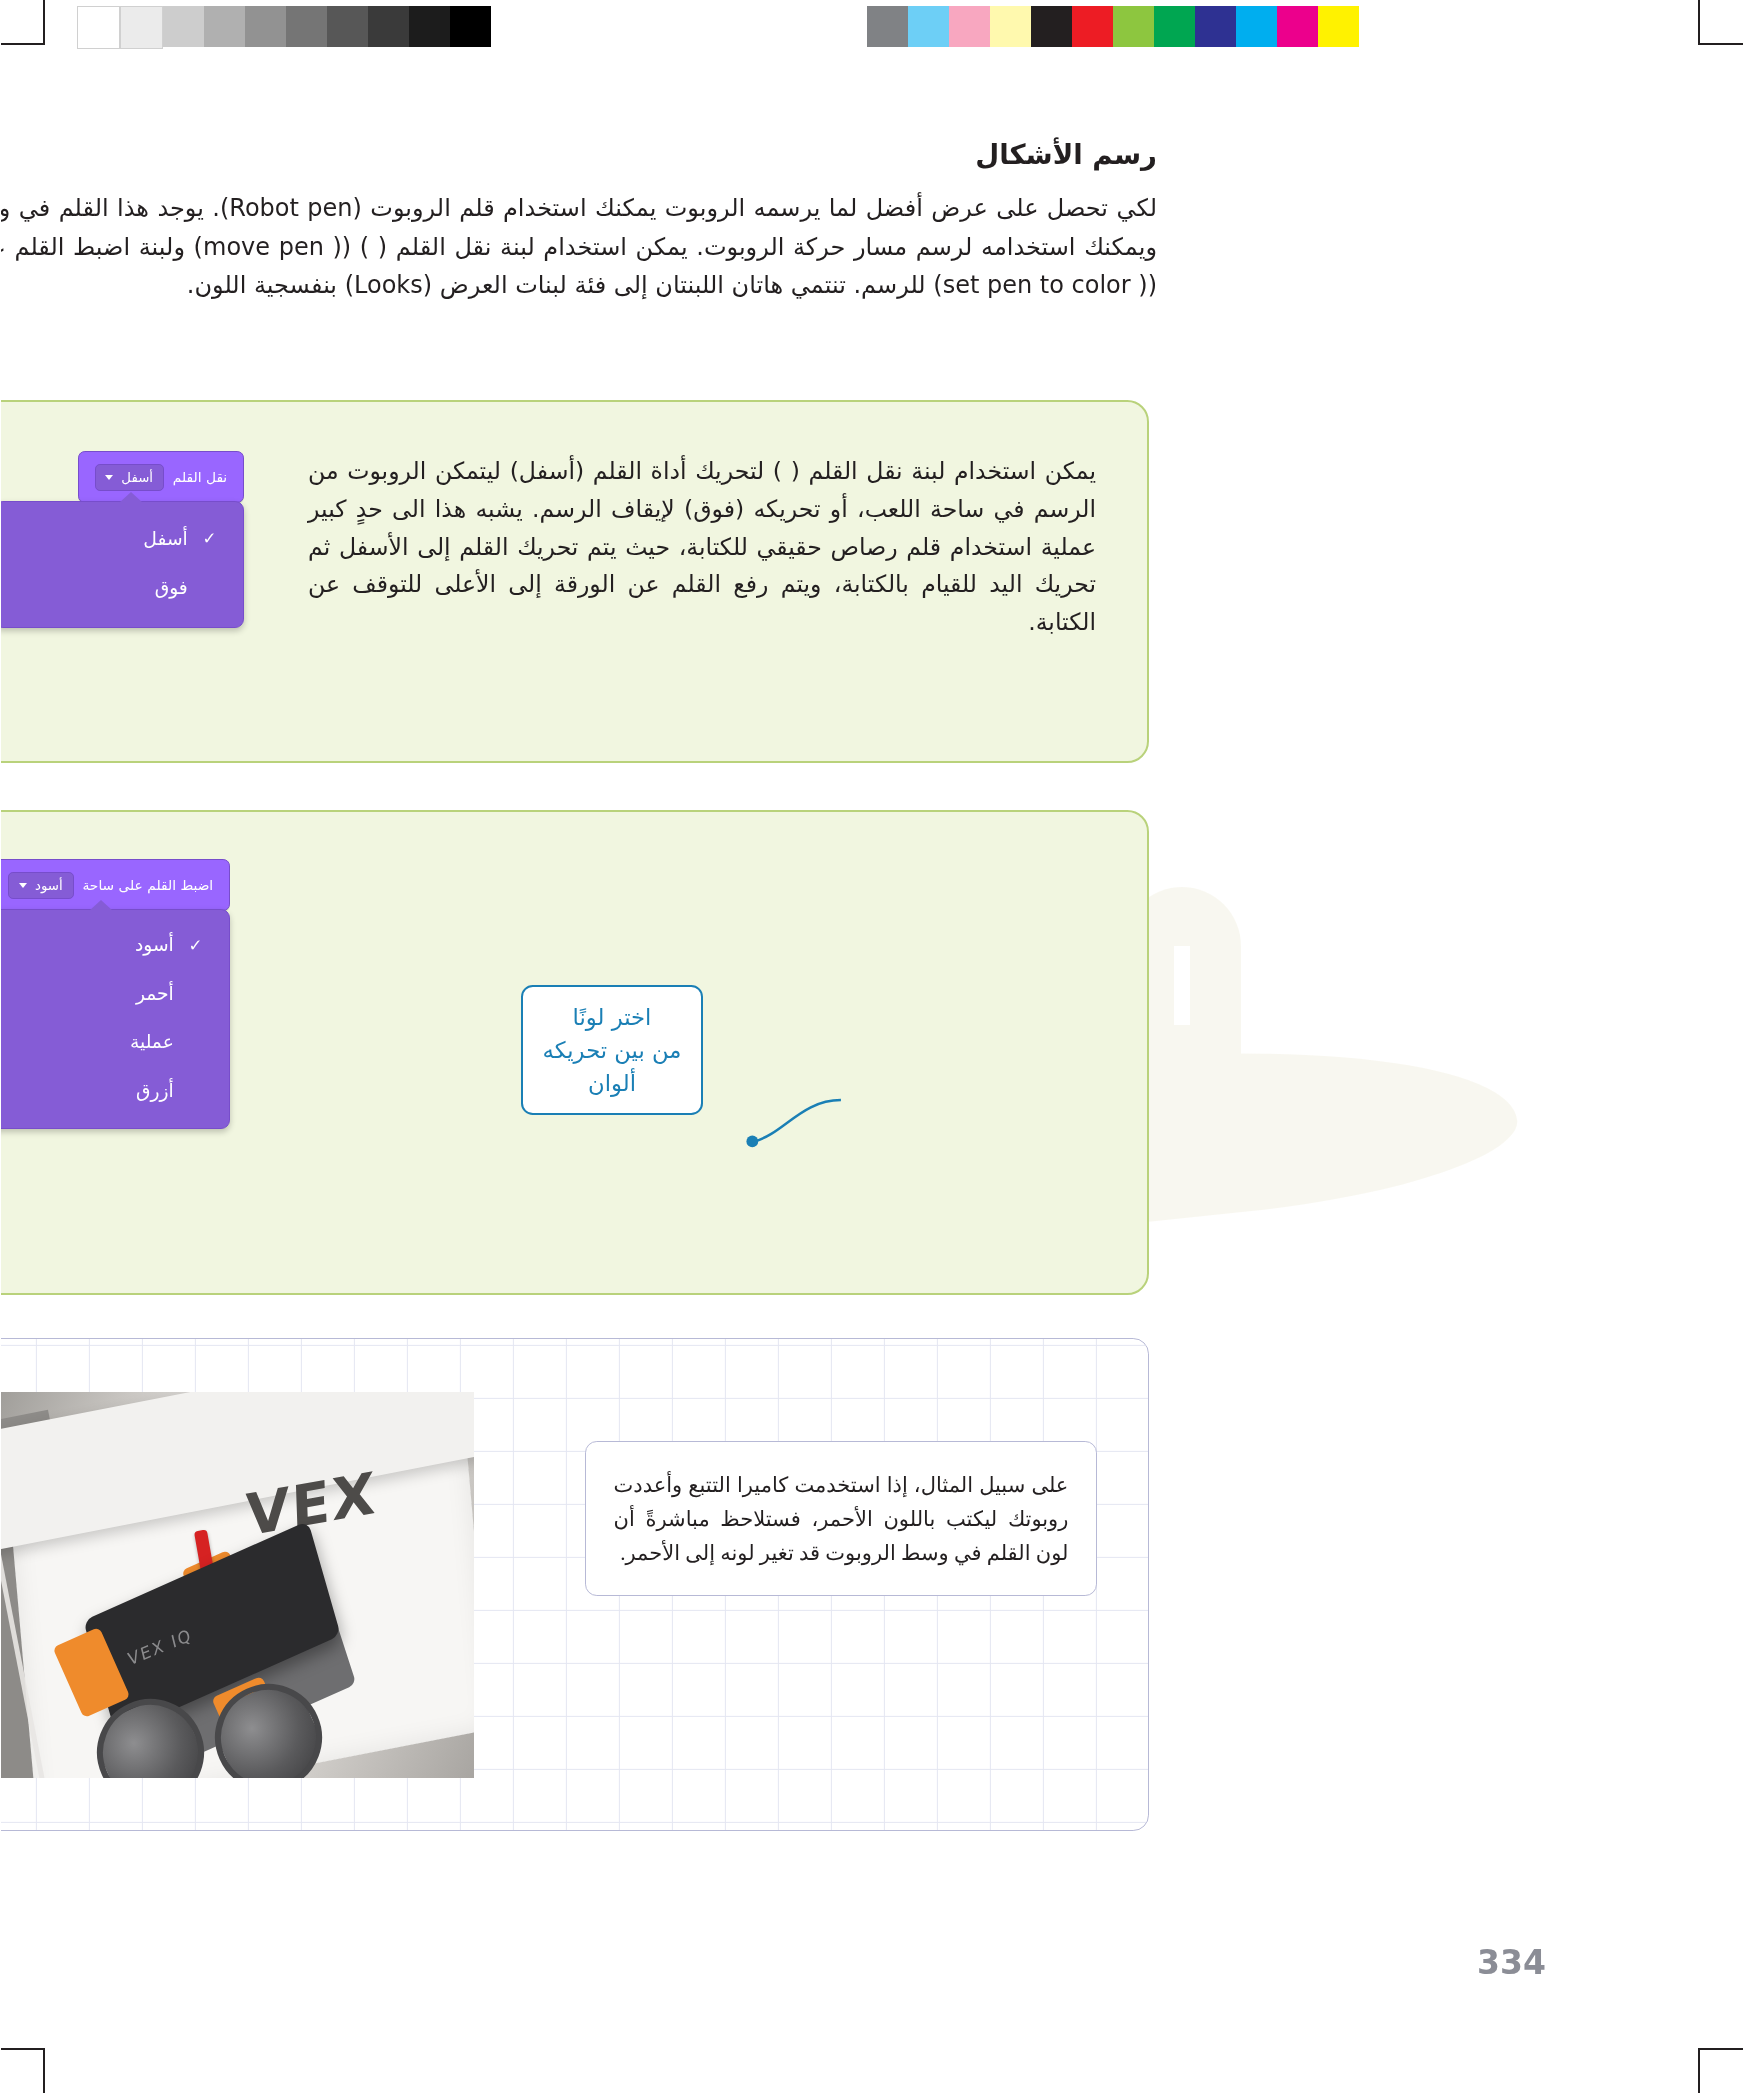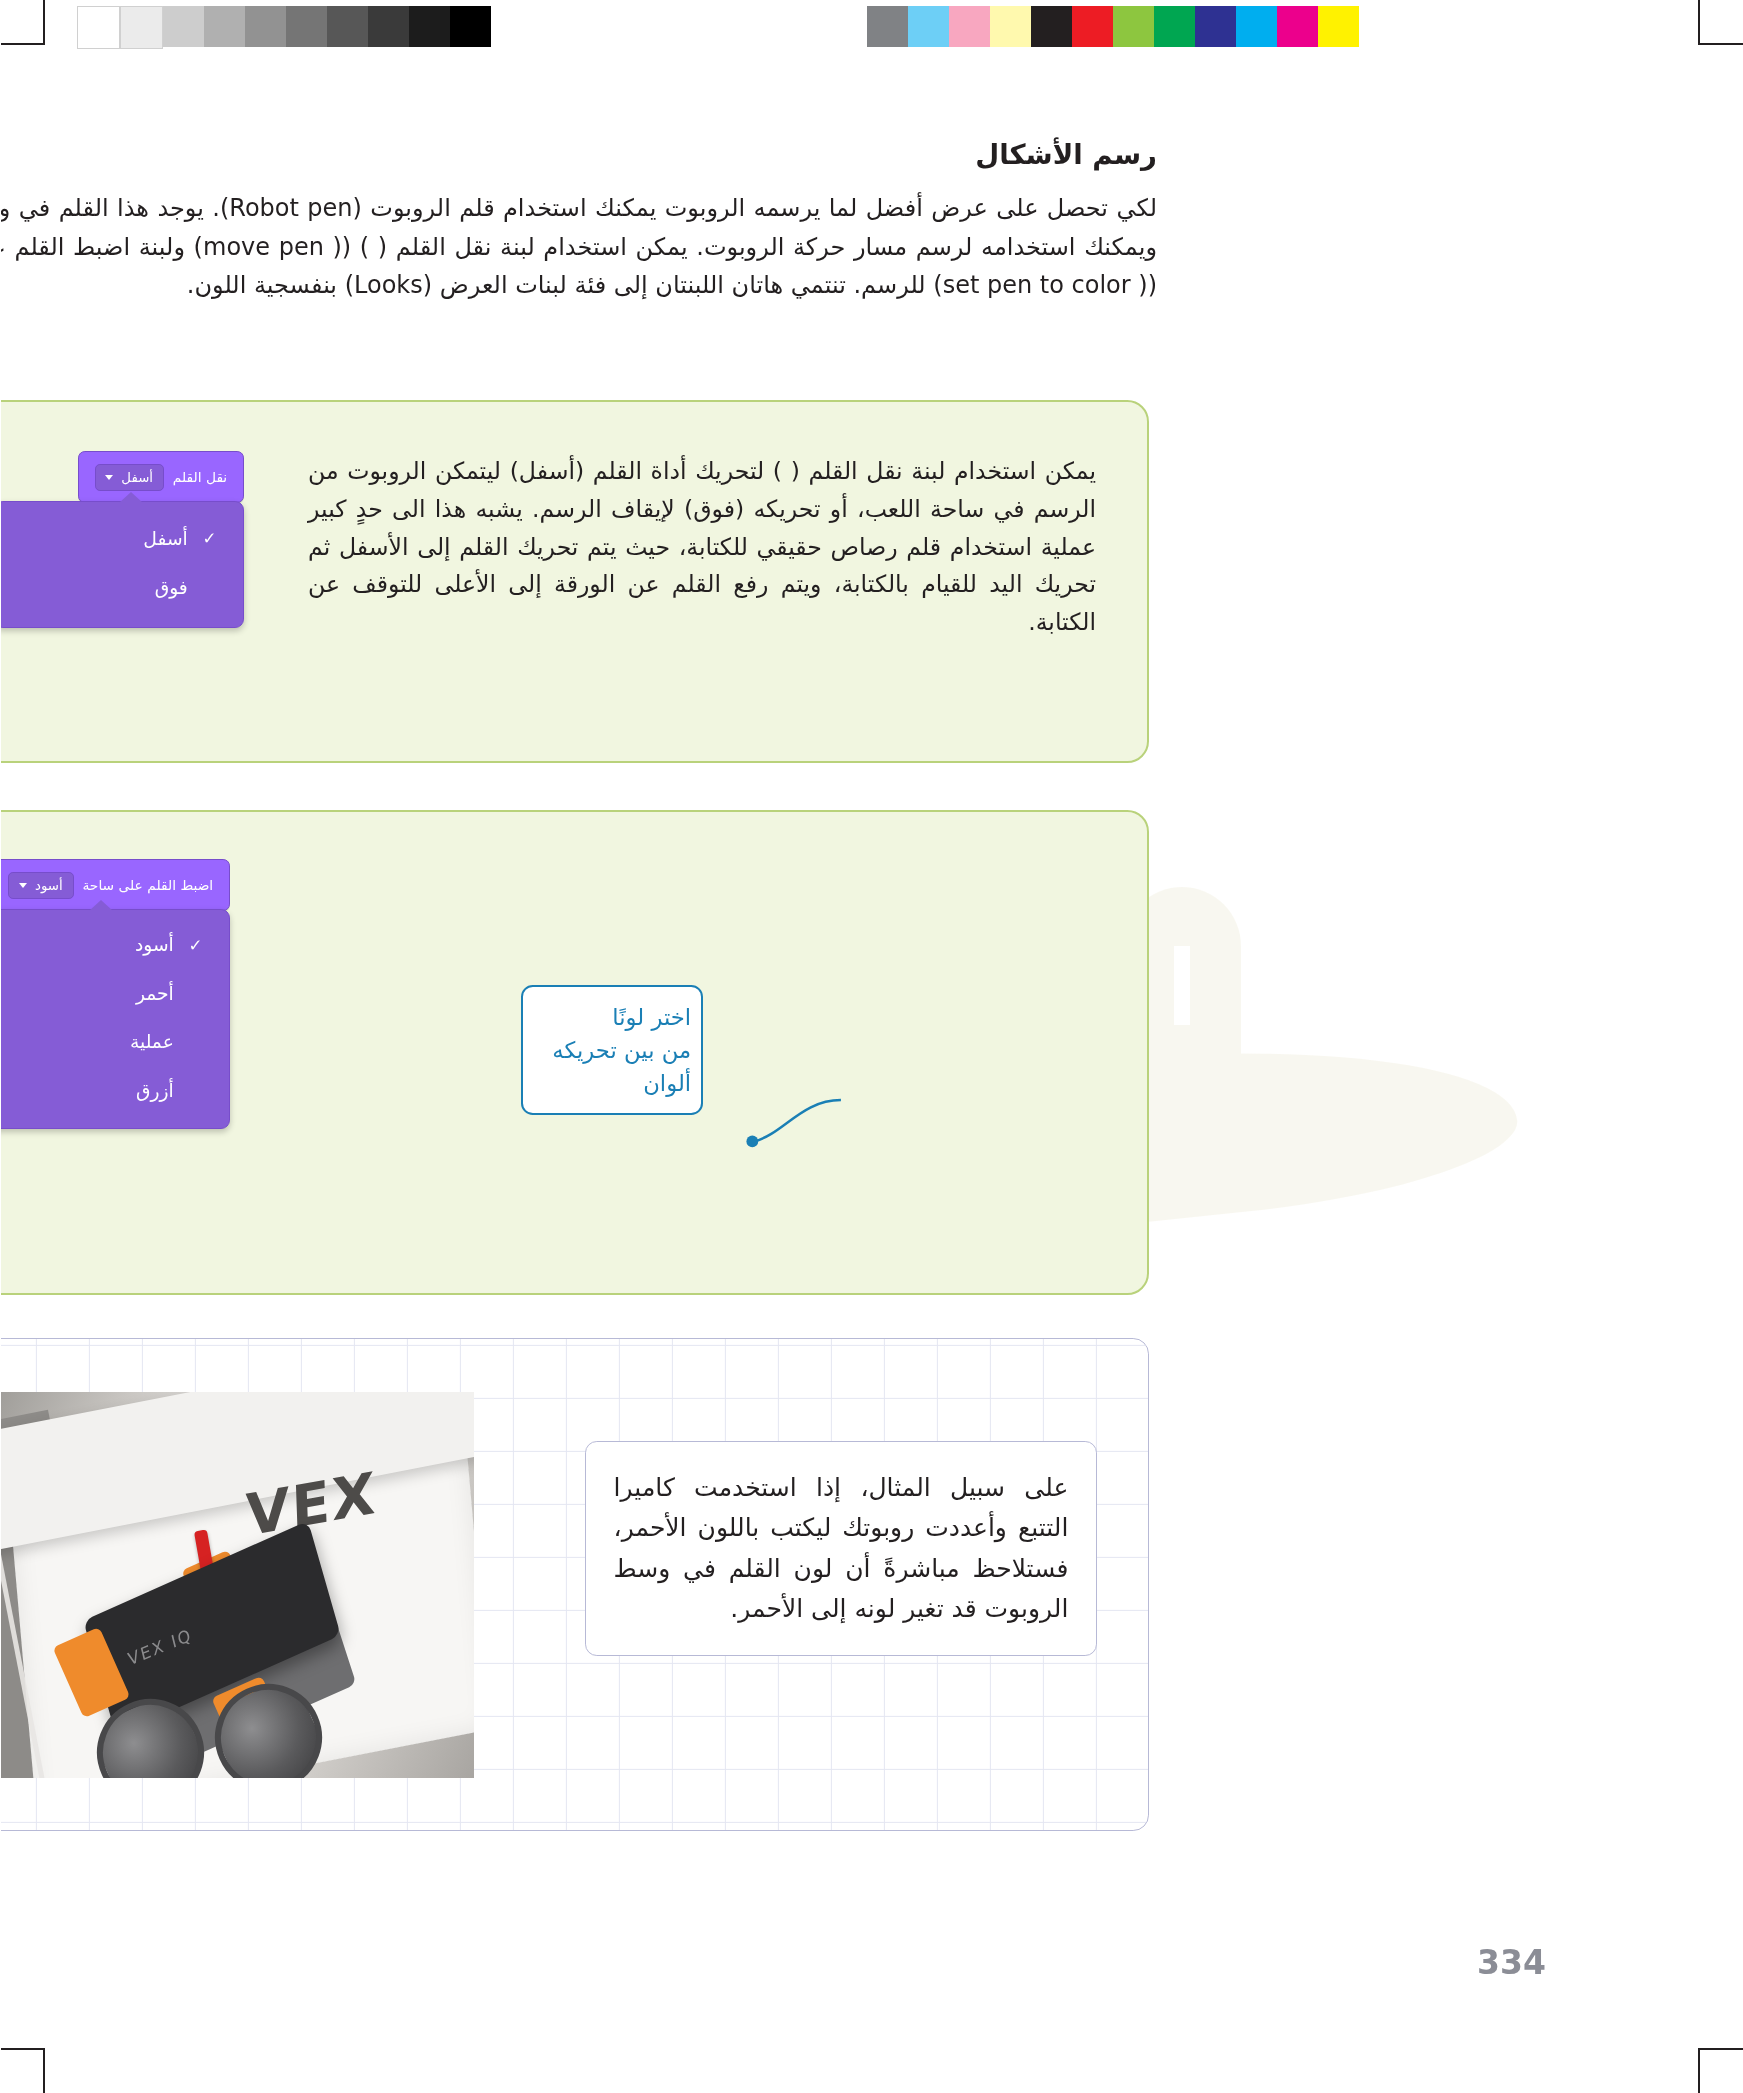--- a/index.html
+++ b/index.html
@@ -168,20 +168,21 @@
   
   .callout {
     position: absolute;
     top: 985px;
     right: 733px;
     width: 182px;
     border: 2px solid #1a7fb5;
     border-radius: 11.8px;
     background: #ffffff;
     padding: 13.8px 9.9px;
+    text-align: center;
     color: #1a7fb5;
     font-size: 22.7px;
     line-height: 1.45;
     box-sizing: border-box;
   }
   .callout-line { display: block; }
 
   svg.callout-leader {
     position: absolute;
     top: 1039px;
@@ -326,25 +327,26 @@
   .bottom-text-box {
     position: absolute;
     top: 102px;
     right: 51px;
     width: 512px;
     border: 1px solid #b7b9d6;
     border-radius: 11.8px;
     background: #ffffff;
     padding: 25.6px 27.6px;
     box-sizing: border-box;
-    font-size: 25px;
+    font-size: 21px;
     line-height: 1.62;
     text-align: justify;
     text-align-last: right;
     color: #231f20;
+    font-family: Liberation Serif, serif;
   }
 
   
   .watermark {
     position: absolute;
     top: 867px;
     left: 0;
     width: 1744px;
     height: 325px;
     pointer-events: none;

